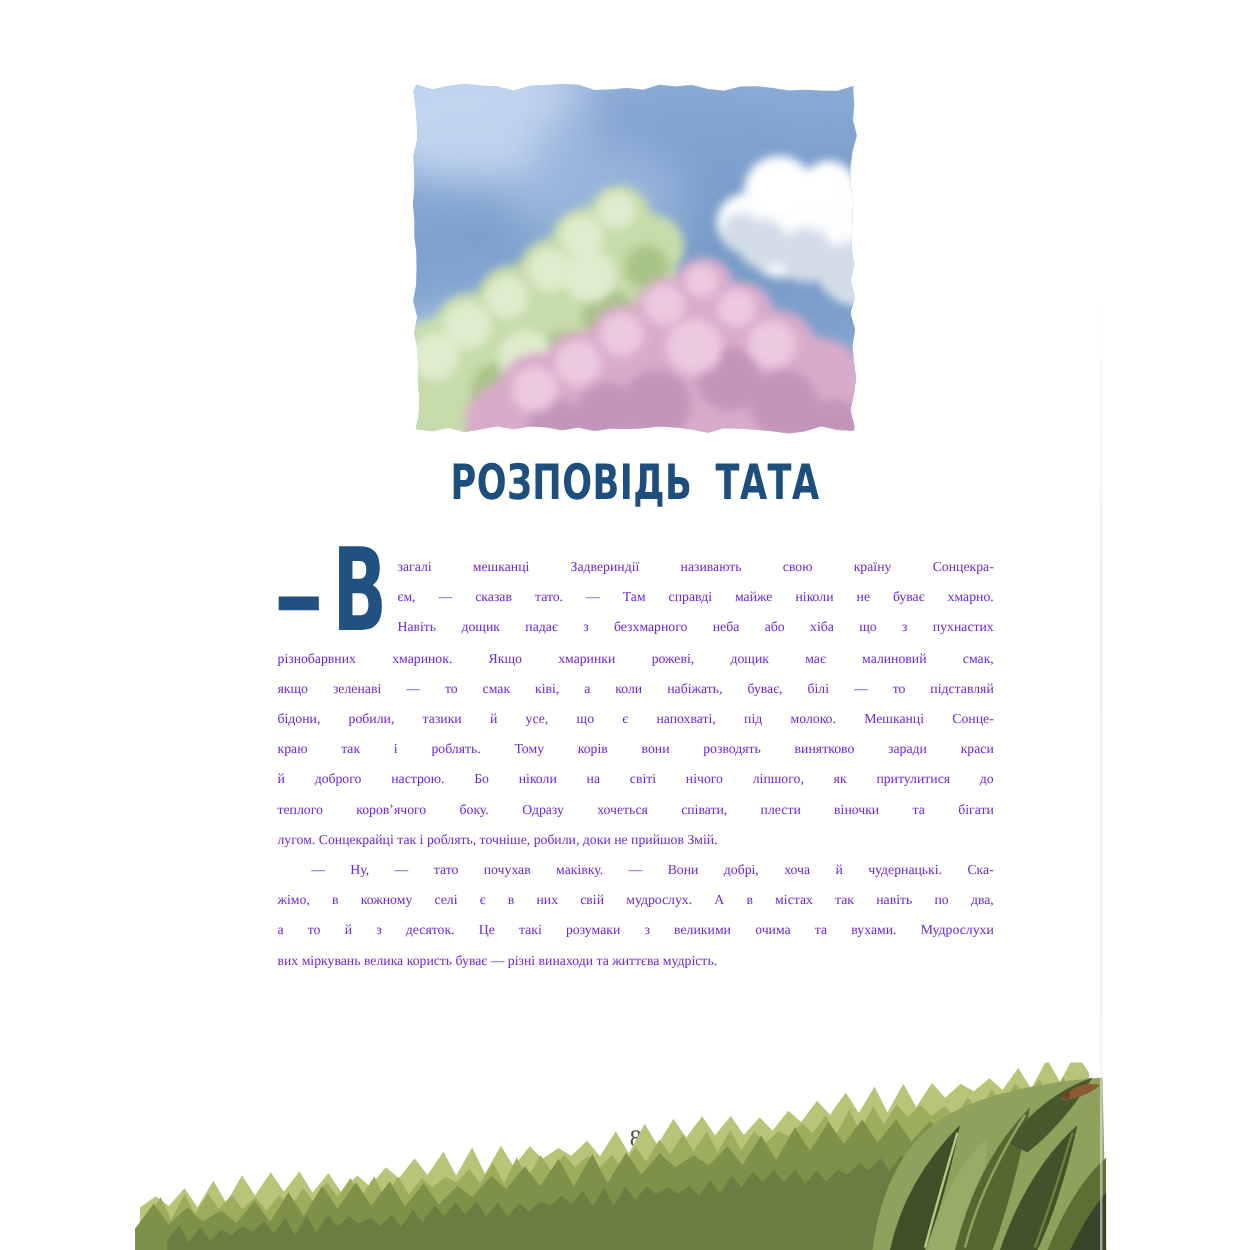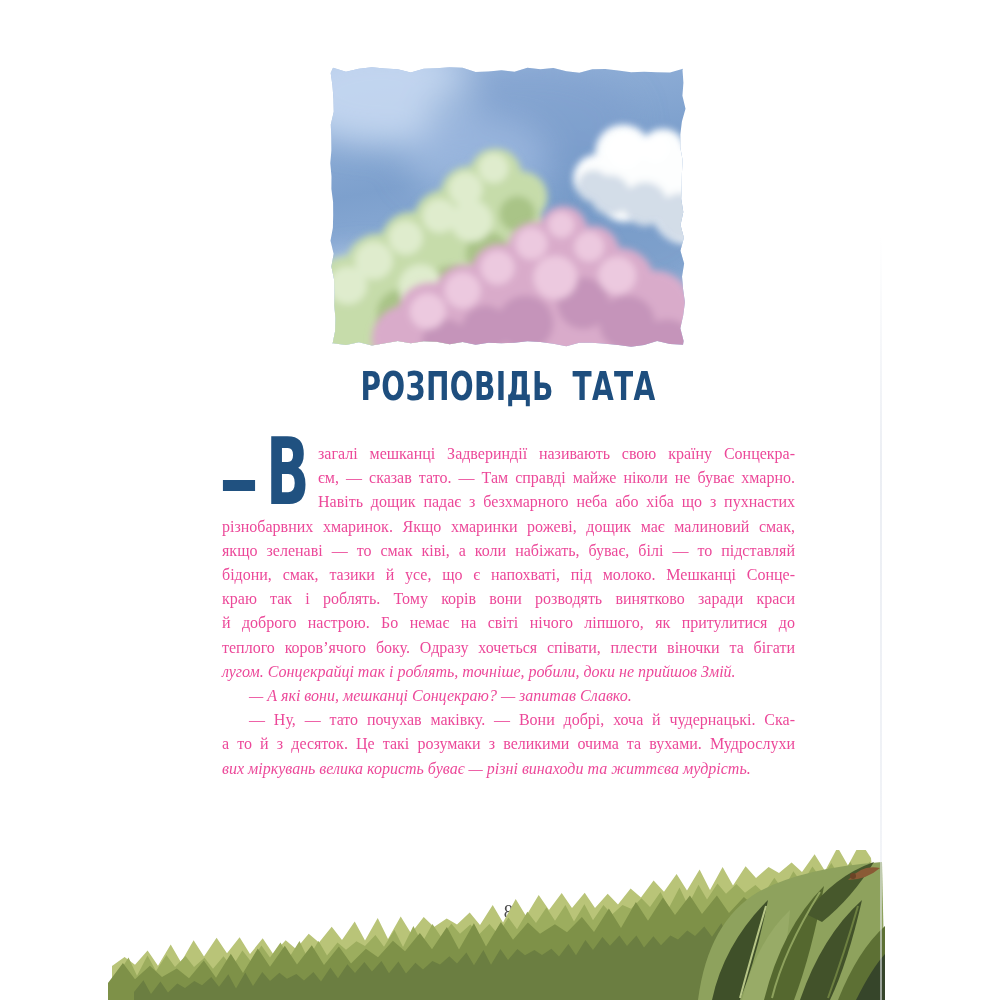--- a/index.html
+++ b/index.html
@@ -9,24 +9,24 @@
   .title-row{position:absolute;left:222px;top:366px;width:573px;text-align:center;}
   .title{display:inline-block;font-family:"DejaVu Sans",sans-serif;font-weight:bold;
          font-size:39px;line-height:42px;color:#1e4e7e;letter-spacing:.5px;word-spacing:12px;
          transform:scale(.72,1);transform-origin:50% 0;white-space:nowrap;}
   .dash{position:absolute;left:221px;top:462px;color:#205180;
         font-family:"DejaVu Sans",sans-serif;font-weight:bold;font-size:36px;line-height:36px;
         transform:scale(1,2.4);transform-origin:50% 50%;}
   .dropcap{position:absolute;left:266px;top:427px;color:#205180;
         font-family:"DejaVu Sans",sans-serif;font-weight:bold;font-size:92px;line-height:92px;
         transform:scaleX(.62);transform-origin:0 0;}
-  .story{position:absolute;left:222px;top:442px;width:573px;color:#ec4899;
-         font-size:16px;line-height:24.2px;}
+  .story{position:absolute;left:222px;top:442px;width:573px;color:#6d28d9;
+         font-size:11px;line-height:24.2px;}
   .line{text-align:justify;text-align-last:justify;}
-  .line.last{text-align-last:left;font-style:italic;}
+  .line.last{text-align-last:left;}
   .line.dc{margin-left:96px;}
   .line.ind{text-indent:27px;}
   .pagenum{position:absolute;left:222px;top:901px;width:573px;text-align:center;
            font-size:19px;color:#4a4a4a;}
   .grass{position:absolute;left:100px;top:850px;width:785px;height:150px;}
   .edge{position:absolute;left:880px;top:235px;width:2px;height:765px;opacity:.55;
         background:linear-gradient(#ffffff,#dbe0ea 30%,#e3e7ef 70%,#eef0f5);}
 </style>
 </head>
 <body>
@@ -147,31 +147,29 @@
   <span class="dash">—</span>
   <span class="dropcap">В</span>
 
   <div class="story">
       <div>
         <div class="line dc">загалі мешканці Задвериндії називають свою країну Сонцекра-</div>
         <div class="line dc">єм, — сказав тато. — Там справді майже ніколи не буває хмарно.</div>
         <div class="line dc">Навіть дощик падає з безхмарного неба або хіба що з пухнастих</div>
         <div class="line">різнобарвних хмаринок. Якщо хмаринки рожеві, дощик має малиновий смак,</div>
         <div class="line">якщо зеленаві — то смак ківі, а коли набіжать, буває, білі — то підставляй</div>
-        <div class="line">бідони, смак, тазики й усе, що є напохваті, під молоко. Мешканці Сонце-</div>
+        <div class="line">бідони, робили, тазики й усе, що є напохваті, під молоко. Мешканці Сонце-</div>
         <div class="line">краю так і роблять. Тому корів вони розводять винятково заради краси</div>
-        <div class="line">й доброго настрою. Бо немає на світі нічого ліпшого, як притулитися до</div>
+        <div class="line">й доброго настрою. Бо ніколи на світі нічого ліпшого, як притулитися до</div>
         <div class="line">теплого коров’ячого боку. Одразу хочеться співати, плести віночки та бігати</div>
         <div class="line last">лугом. Сонцекрайці так і роблять, точніше, робили, доки не прийшов Змій.</div>
       </div>
       <div>
-        <div class="line ind last">— А які вони, мешканці Сонцекраю? — запитав Славко.</div>
-      </div>
-      <div>
         <div class="line ind">— Ну, — тато почухав маківку. — Вони добрі, хоча й чудернацькі. Ска-</div>
+        <div class="line">жімо, в кожному селі є в них свій мудрослух. А в містах так навіть по два,</div>
         <div class="line">а то й з десяток. Це такі розумаки з великими очима та вухами. Мудрослухи</div>
         <div class="line last">вих міркувань велика користь буває — різні винаходи та життєва мудрість.</div>
       </div>
     </div>
 
   <div class="pagenum">8</div>
 
   <svg class="grass" viewBox="0 0 785 150" preserveAspectRatio="none">
     <path id="grass1" d="M 12 150 L 12 116 L 24.6 107.0 L 35.0 114.7 L 47.6 100.5 L 58.0 115.7 L 70.7 94.6 L 81.0 112.3 L 93.6 90.2 L 104.0 106.4 L 116.6 87.7 L 127.0 103.3 L 139.6 87.2 L 150.0 104.1 L 162.7 88.3 L 173.0 103.7 L 185.7 90.3 L 196.0 98.9 L 208.7 83.7 L 219.0 92.6 L 231.7 76.8 L 242.0 89.9 L 254.7 71.4 L 265.0 90.4 L 277.7 68.0 L 288.0 89.0 L 300.7 66.6 L 311.0 83.2 L 323.7 67.0 L 334.0 76.9 L 346.7 68.4 L 357.0 74.6 L 369.7 62.5 L 380.0 74.9 L 392.7 55.0 L 403.0 72.5 L 415.7 48.9 L 426.0 66.0 L 438.7 44.9 L 449.0 59.9 L 461.7 42.9 L 472.0 58.1 L 484.7 42.7 L 495.0 58.0 L 507.7 43.7 L 518.0 54.6 L 530.6 38.5 L 541.0 47.5 L 553.6 30.6 L 564.0 41.8 L 576.6 24.0 L 587.0 40.4 L 599.6 19.4 L 610.0 40.0 L 622.6 16.9 L 633.0 35.6 L 645.6 16.3 L 656.0 28.1 L 668.6 16.9 L 679.0 22.9 L 691.6 12.6 L 702.0 21.9 L 714.6 4.3 L 725.0 20.9 L 737.6 -2.7 L 748.0 15.5 L 760.6 -7.8 L 771.0 7.9 L 785 150 Z" fill="#b9c478"></path>
     <path id="grass2" d="M 18 150 L 18 124 L 28.5 107.6 L 37.0 125.7 L 47.5 105.4 L 56.0 121.1 L 66.4 104.9 L 75.0 117.0 L 85.5 105.9 L 94.0 117.1 L 104.5 107.8 L 113.0 118.8 L 123.5 106.2 L 132.0 116.9 L 142.4 100.4 L 151.0 111.4 L 161.4 95.6 L 170.0 107.4 L 180.5 92.4 L 189.0 107.7 L 199.5 90.9 L 208.0 108.7 L 218.5 91.1 L 227.0 105.6 L 237.5 92.5 L 246.0 99.7 L 256.5 91.3 L 265.0 96.1 L 275.4 85.0 L 284.0 96.7 L 294.4 79.7 L 303.0 97.0 L 313.4 75.9 L 322.0 93.0 L 332.4 73.9 L 341.0 86.8 L 351.4 73.7 L 360.0 83.8 L 370.4 74.6 L 379.0 84.6 L 389.4 74.1 L 398.0 84.1 L 408.4 67.4 L 417.0 79.2 L 427.4 61.7 L 436.0 73.1 L 446.4 57.5 L 455.0 70.7 L 465.4 55.0 L 474.0 71.5 L 484.4 54.3 L 493.0 70.2 L 503.4 54.9 L 512.0 64.6 L 522.5 55.1 L 531.0 58.8 L 541.5 48.2 L 550.0 57.0 L 560.5 42.1 L 569.0 57.7 L 579.5 37.5 L 588.0 55.5 L 598.5 34.7 L 607.0 49.4 L 617.5 33.6 L 626.0 43.8 L 636.4 33.9 L 645.0 42.7 L 655.4 34.9 L 664.0 43.1 L 674.4 27.7 L 683.0 40.1 L 693.4 21.3 L 702.0 33.5 L 712.4 16.4 L 721.0 28.5 L 731.4 13.1 L 740.0 27.8 L 750.4 11.7 L 759.0 27.9 L 769.4 11.7 L 778.0 23.9 L 785 150 Z" fill="#9cad5e"></path>

